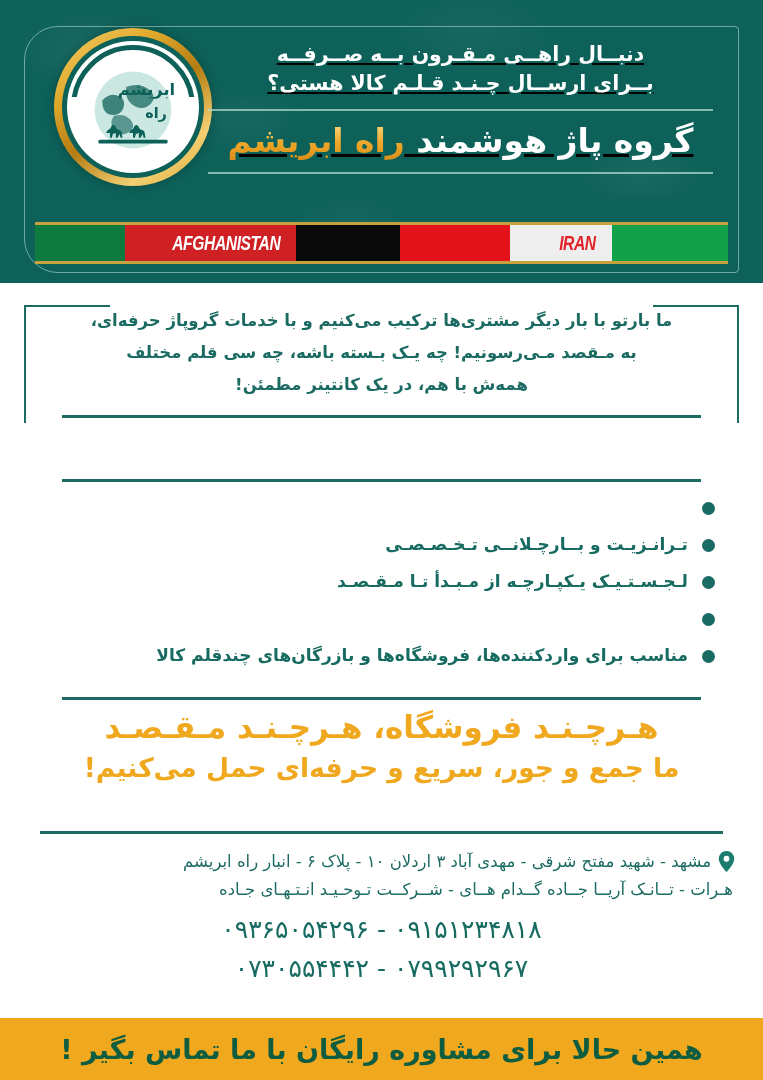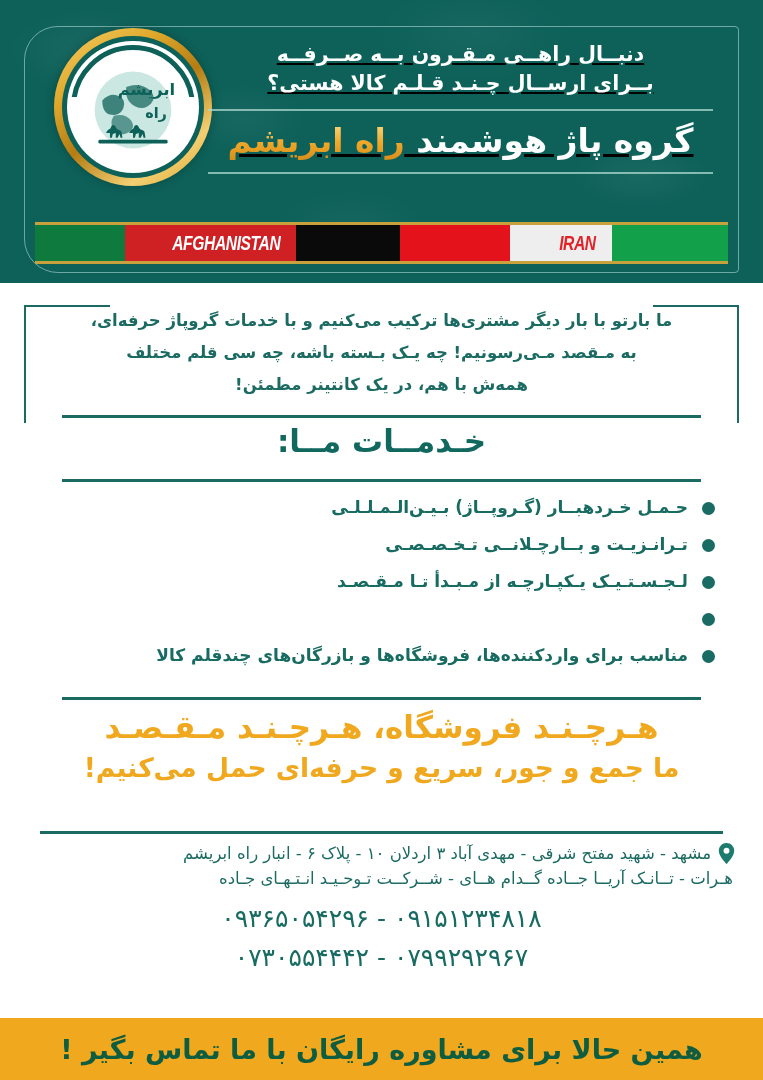--- a/index.html
+++ b/index.html
@@ -309,20 +309,21 @@
     top: 560px;
     left: 28px;
     right: 28px;
   }
   .addr-row {
     display: flex;
     align-items: center;
     gap: 7px;
     justify-content: flex-start;
     margin-bottom: 5px;
+    margin-top: 8px;
   }
   .pin-icon { flex: 0 0 auto; width: 17px; height: 21px; }
   .addr-text {
     color: #1c6b63;
     font-size: 16.5px;
     font-weight: normal;
     white-space: nowrap;
     letter-spacing: .2px;
   }
   .addr-row-2 { padding-right: 2px; margin-bottom: 12px; }
@@ -424,28 +425,26 @@
     <div class="bracket bracket-tl"></div>
 
     <div class="intro">
       <div class="intro-line">ما بارتو با بار دیگر مشتری‌ها ترکیب می‌کنیم و با خدمات گروپاژ حرفه‌ای،</div>
       <div class="intro-line">به مـقصد مـی‌رسونیم! چه یـک بـسته باشه، چه سی قلم مختلف</div>
       <div class="intro-line">همه‌ش با هم، در یک کانتینر مطمئن!</div>
     </div>
 
     <div class="rule-thick rule-a"></div>
 
-    <div class="services-title">خـدمــات مــا:</div>
 
     <div class="rule-thick rule-b"></div>
 
     <div class="bullets">
       <div class="bullet-row">
         <span class="bullet-dot"></span>
-        <span class="bullet-text">حـمـل خـردهبــار (گـروپــاژ) بـیـن‌الـمـلـلـی</span>
       </div>
       <div class="bullet-row">
         <span class="bullet-dot"></span>
         <span class="bullet-text">تـرانـزیـت و بــارچـلانــی تـخـصـصـی</span>
       </div>
       <div class="bullet-row">
         <span class="bullet-dot"></span>
         <span class="bullet-text">لـجـسـتـیـک یـکپـارچـه از مـبـدأ تـا مـقـصـد</span>
       </div>
       <div class="bullet-row">

